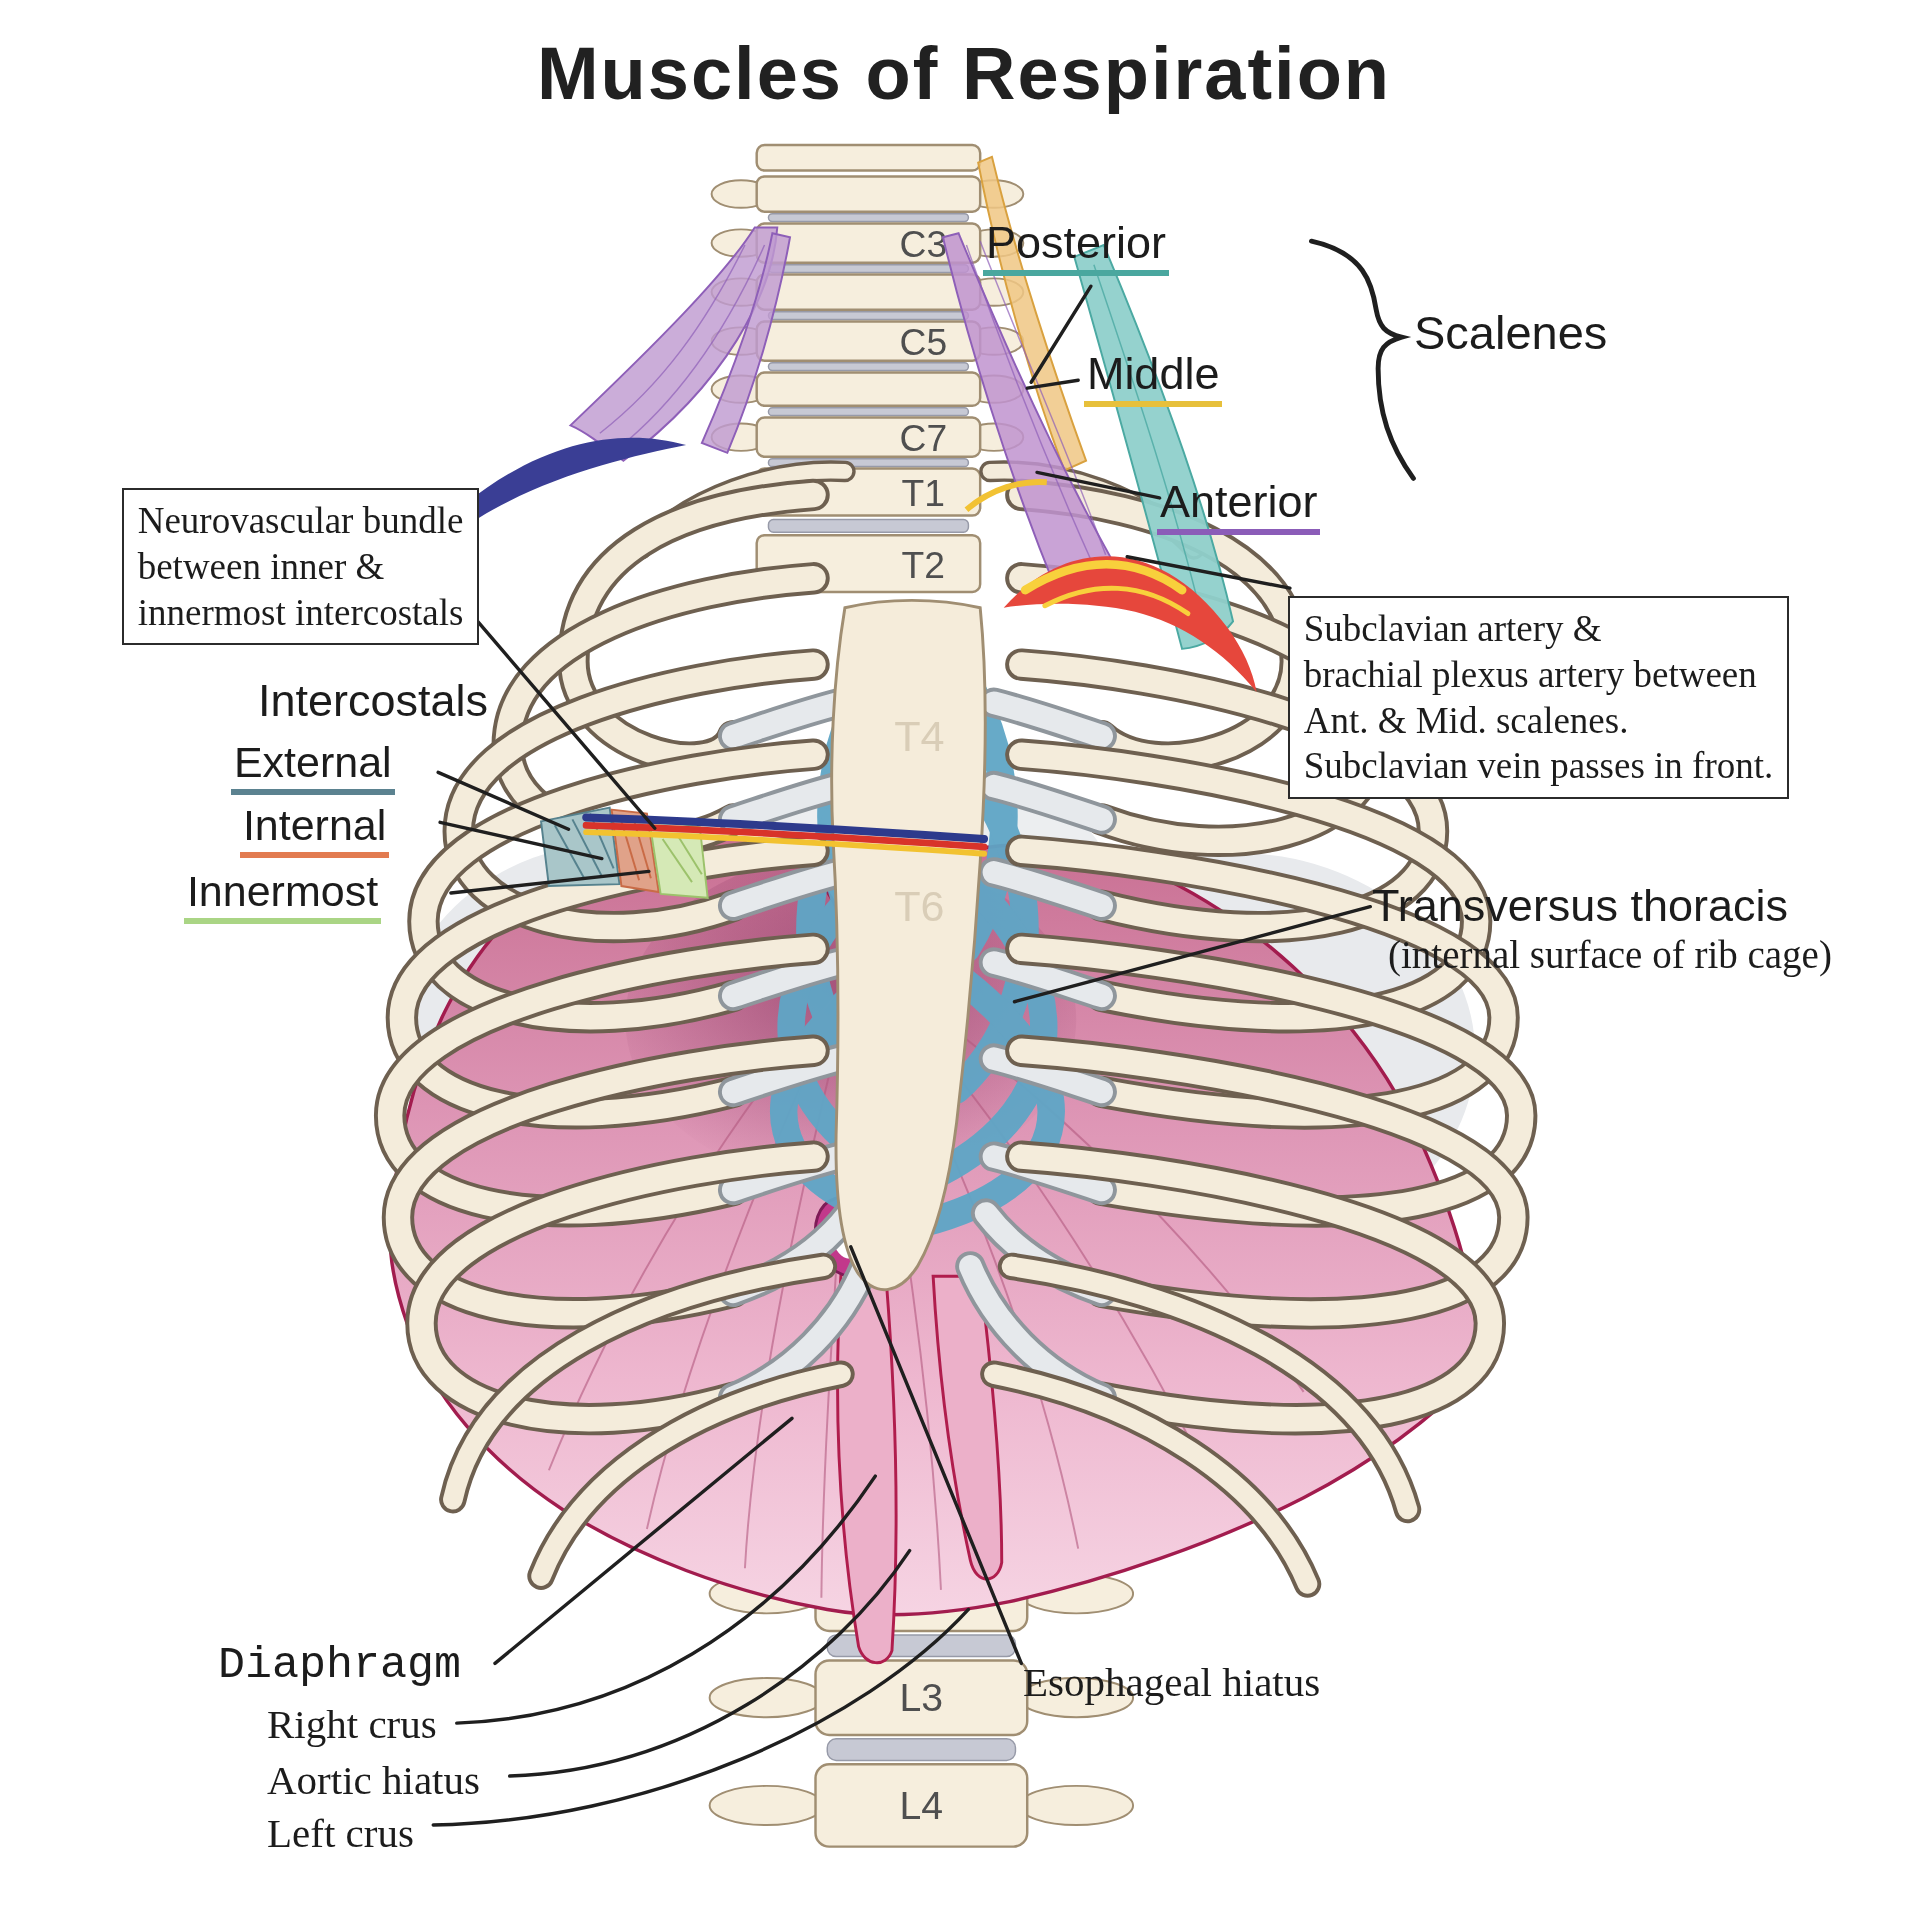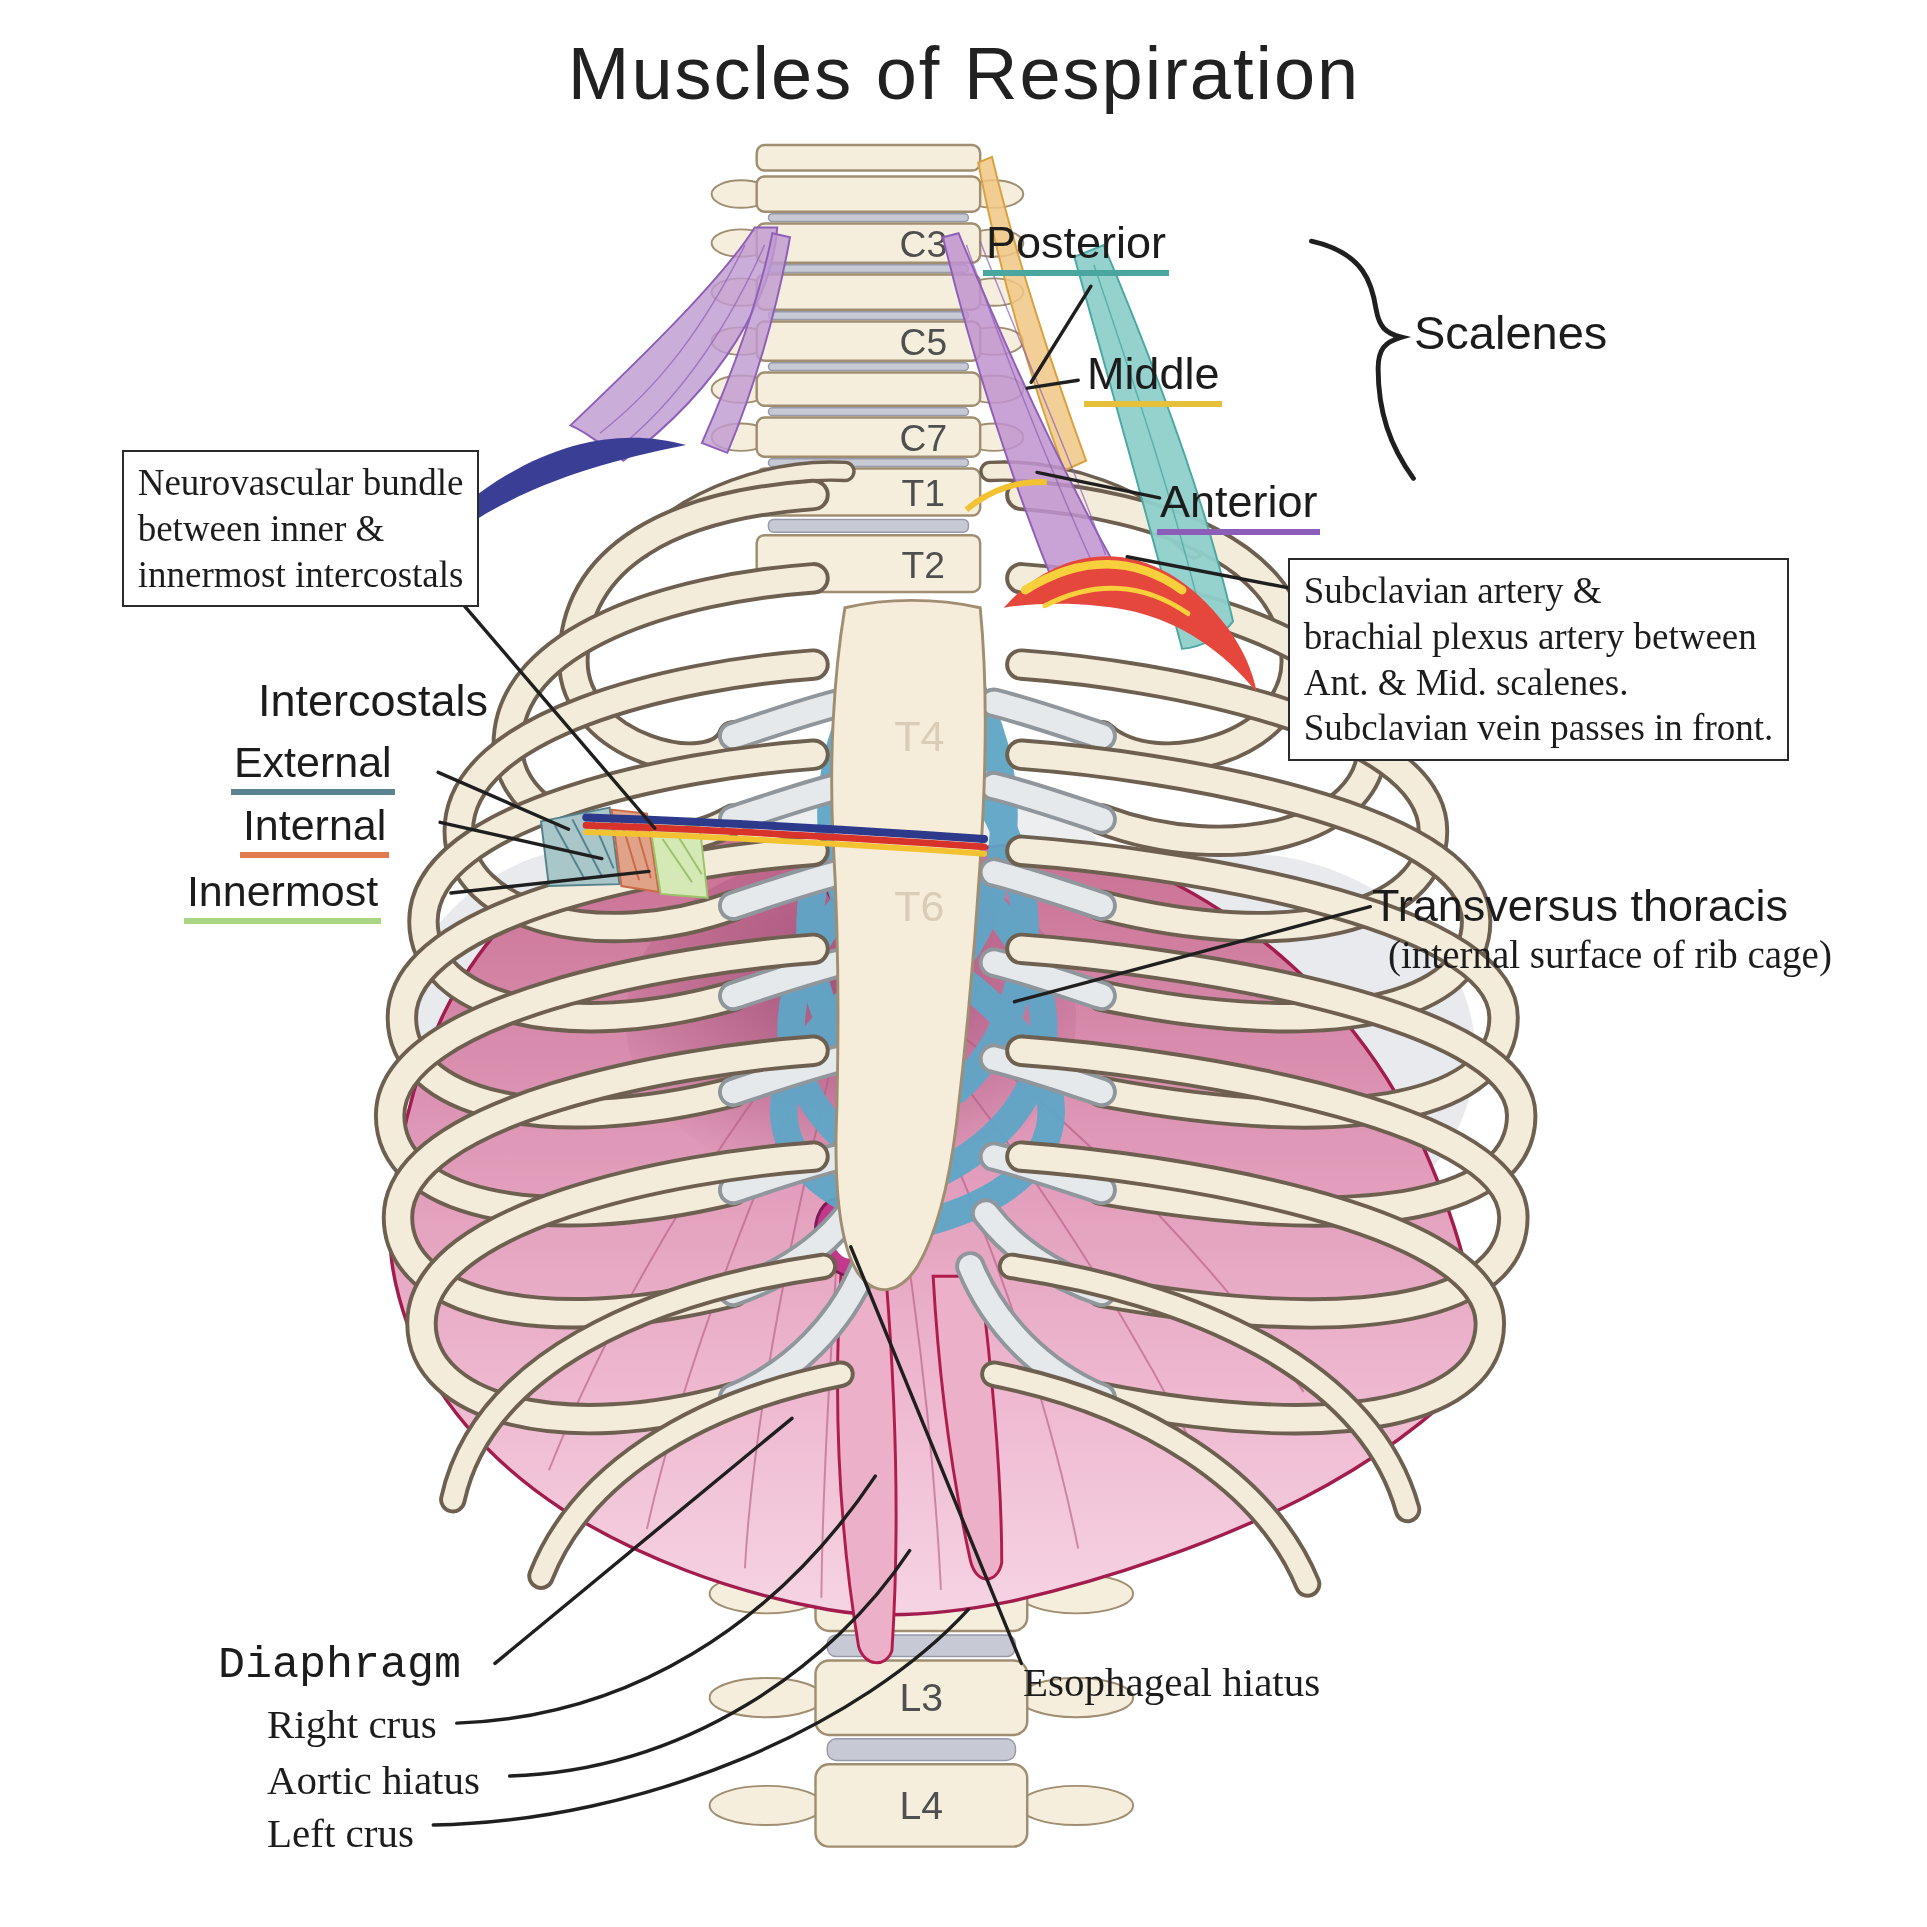--- a/index.html
+++ b/index.html
@@ -1,28 +1,28 @@
 <!DOCTYPE html>
 <html><head>
 <meta charset="utf-8">
 <style>
   html,body{margin:0;padding:0;background:#ffffff;}
   #stage{position:relative;width:1928px;height:1928px;background:#fff;overflow:hidden;
          font-family:"Liberation Sans",sans-serif;color:#1c1c1c;}
   #art{position:absolute;left:0;top:0;}
   .txt{position:absolute;white-space:nowrap;line-height:1;}
-  .title{width:100%;text-align:center;font-size:74px;font-weight:400;letter-spacing:2px;color:#212121;}
+  .title{width:100%;text-align:center;font-size:74px;font-weight:700;letter-spacing:2px;color:#212121;}
   .sans46{font-size:45px;font-weight:400;}
   .sans48{font-size:47px;font-weight:500;}
   .sans44{font-size:43px;font-weight:400;}
   .serif42{font-family:"Liberation Serif",serif;font-size:41px;}
   .serif38{font-family:"Liberation Serif",serif;font-size:37px;}
   .ul{border-bottom:6.9px solid #000;padding:0 2.9px 4.9px 2.9px;}
   .box{position:absolute;background:#fff;border:2px solid #2b2b2b;padding:7.8px 13.7px;
-       font-family:"Liberation Serif",serif;font-size:37px;line-height:1.24;white-space:nowrap;}
+       font-family:"Liberation Serif",serif;font-size:37px;line-height:1.24;white-space:nowrap;margin-top:38px;}
   .vlabel{font-family:"Liberation Sans",sans-serif;font-weight:500;font-size:38px;fill:#4f4f4f;text-anchor:middle;}
   .vlabel2{font-family:"Liberation Sans",sans-serif;font-weight:500;font-size:40px;fill:#4f4f4f;text-anchor:middle;}
   .vfaint{font-family:"Liberation Sans",sans-serif;font-weight:500;font-size:44px;fill:#d9cdb7;text-anchor:middle;}
   .ribO{stroke:#6e6050;stroke-width:33;fill:none;stroke-linecap:round}
   .ribF{stroke:#f4ecdb;stroke-width:25;fill:none;stroke-linecap:round}
   .cartO{stroke:#8f969c;stroke-width:31;fill:none;stroke-linecap:round}
   .cartF{stroke:#e6e9ec;stroke-width:23;fill:none;stroke-linecap:round}
   .ribO2{stroke:#6e6050;stroke-width:28;fill:none;stroke-linecap:round}
   .ribF2{stroke:#f4ecdb;stroke-width:20;fill:none;stroke-linecap:round}
   .ribO3{stroke:#6e6050;stroke-width:22;fill:none;stroke-linecap:round}

